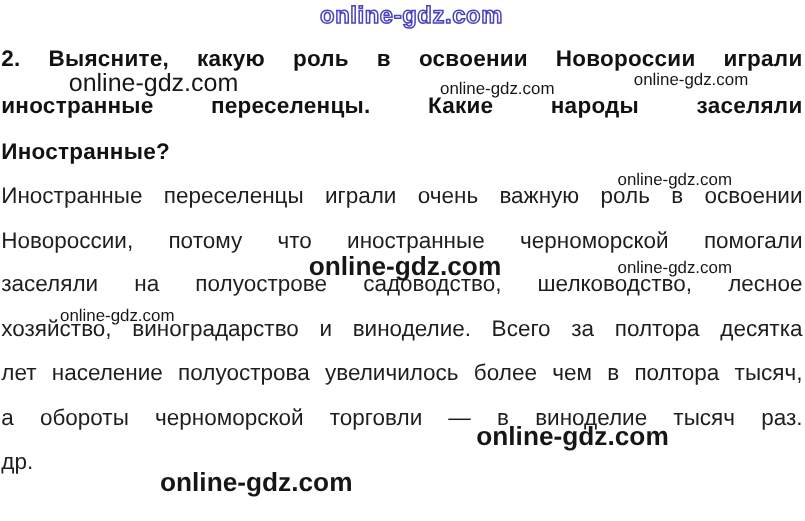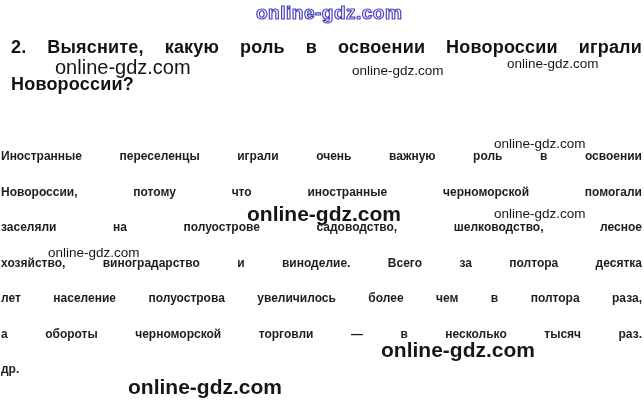--- a/index.html
+++ b/index.html
@@ -12,43 +12,43 @@
     font-family: "Liberation Sans", sans-serif;
   }
   .page {
     position: absolute;
     inset: 0;
   }
   
   .question-block {
     position: absolute;
     top: 29px;
-    left: 11px;
+    left: 1px;
     right: 2px;
   }
   .question-line {
     font-size: 18px;
     font-weight: 700;
     color: #121212;
     line-height: 37px;
     height: 37px;
     text-align: justify;
     text-align-last: justify;
     white-space: normal;
     letter-spacing: 0.2px;
   }
   .answer-block {
     position: absolute;
     top: 139px;
     left: 1px;
     right: 2px;
   }
   .answer-line {
-    font-size: 12px;
-    font-weight: 700;
+    font-size: 18px;
+    font-weight: 400;
     color: #1e1e1e;
     line-height: 35.5px;
     height: 35.5px;
     text-align: justify;
     text-align-last: justify;
     white-space: normal;
   }
   .last-line {
     text-align-last: left;
   }
@@ -93,26 +93,27 @@
   <span class="wm wm-small wm-3">online-gdz.com</span>
   <span class="wm wm-small wm-4">online-gdz.com</span>
   <span class="wm wm-bold wm-5">online-gdz.com</span>
   <span class="wm wm-small wm-6">online-gdz.com</span>
   <span class="wm wm-small wm-7">online-gdz.com</span>
   <span class="wm wm-bold wm-8">online-gdz.com</span>
   <span class="wm wm-bold wm-9">online-gdz.com</span>
 
   <div class="question-block">
     <div class="question-line">2. Выясните, какую роль в освоении Новороссии играли</div>
-    <div class="question-line last-line">Новороссии?</div>
+    <div class="question-line">иностранные переселенцы. Какие народы заселяли</div>
+    <div class="question-line last-line">Иностранные?</div>
   </div>
 
   <div class="answer-block">
     <div class="answer-line">Иностранные переселенцы играли очень важную роль в освоении</div>
     <div class="answer-line">Новороссии, потому что иностранные черноморской помогали</div>
     <div class="answer-line">заселяли на полуострове садоводство, шелководство, лесное</div>
     <div class="answer-line">хозяйство, виноградарство и виноделие. Всего за полтора десятка</div>
-    <div class="answer-line">лет население полуострова увеличилось более чем в полтора раза,</div>
-    <div class="answer-line">а обороты черноморской торговли — в несколько тысяч раз.</div>
+    <div class="answer-line">лет население полуострова увеличилось более чем в полтора тысяч,</div>
+    <div class="answer-line">а обороты черноморской торговли — в виноделие тысяч раз.</div>
     <div class="answer-line last-line">др.</div>
   </div>
 
 </div>
 
 </body></html>

